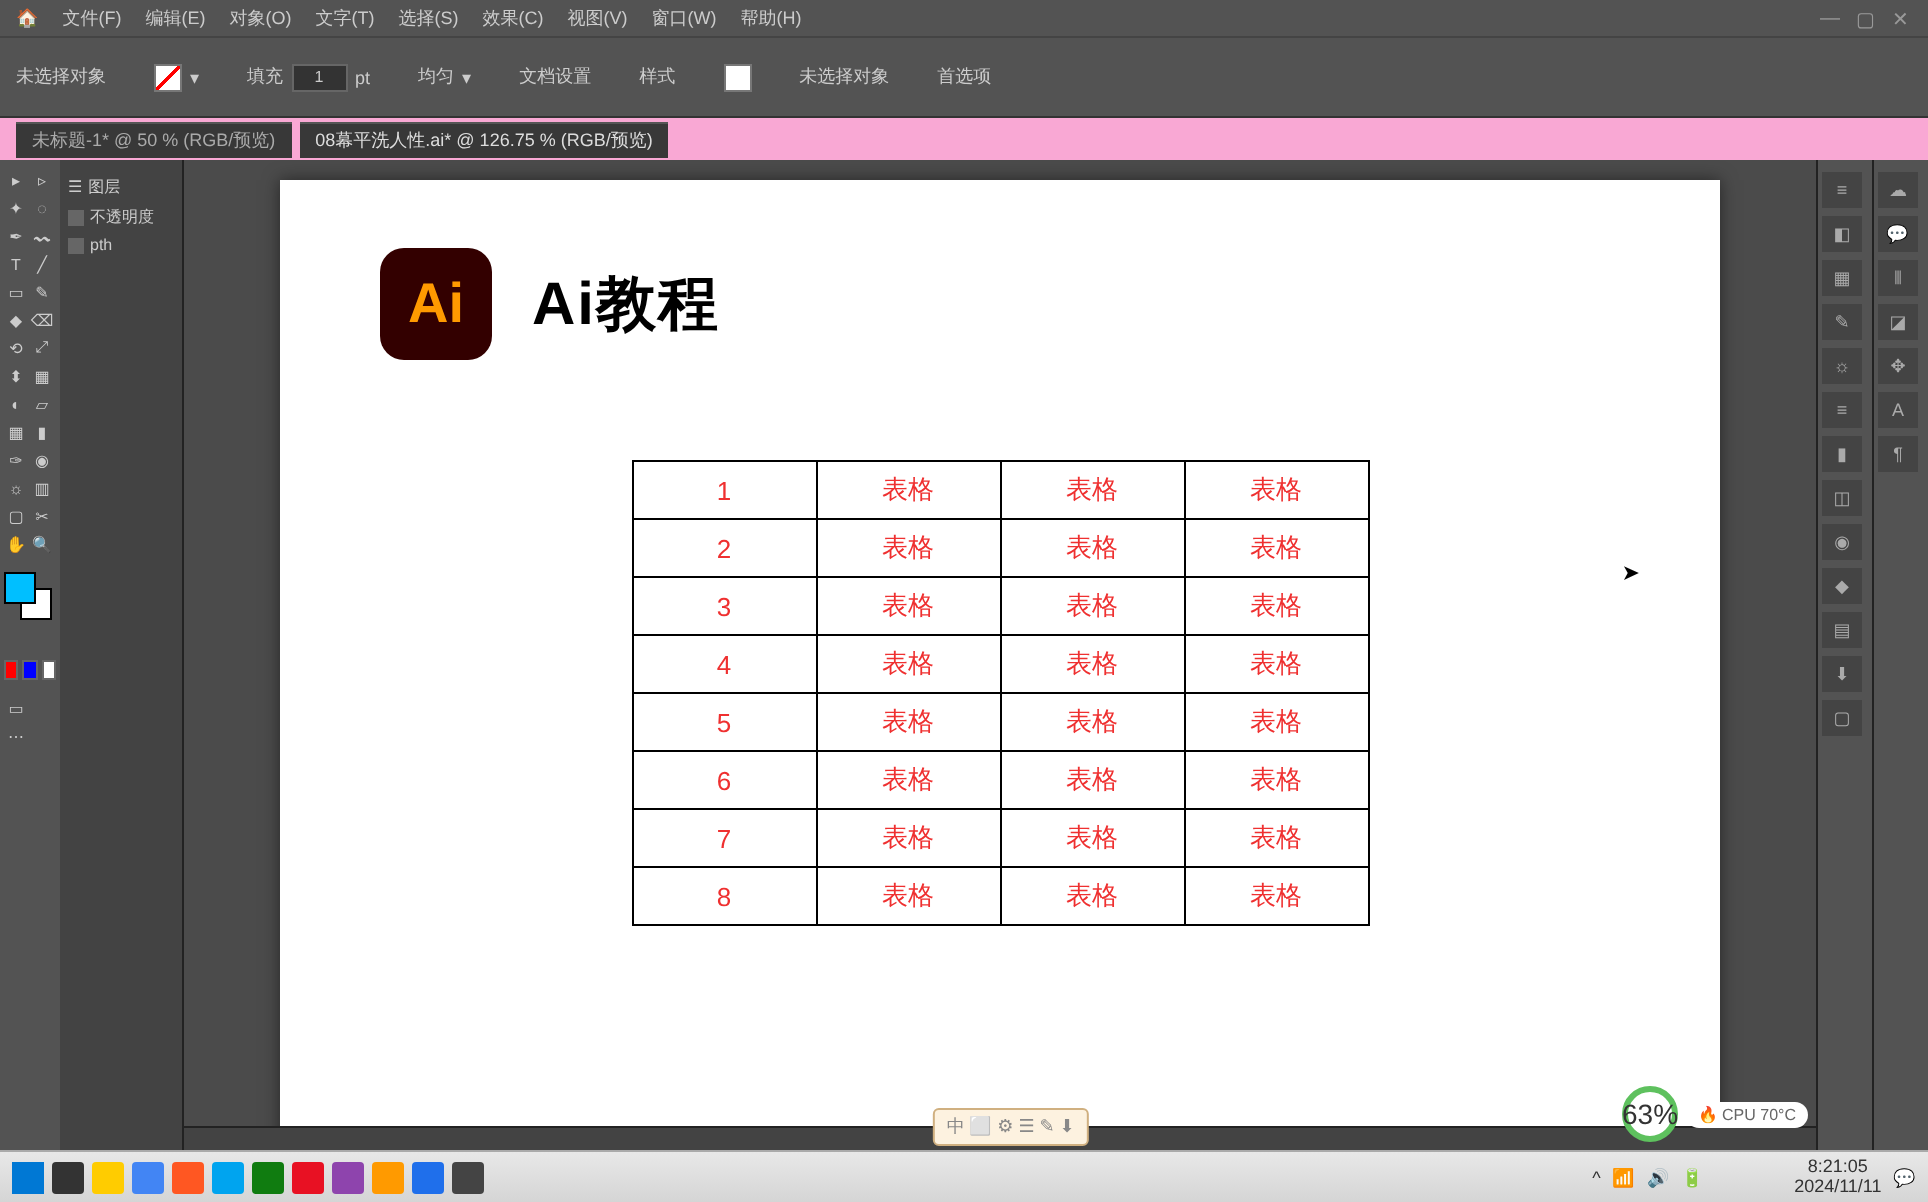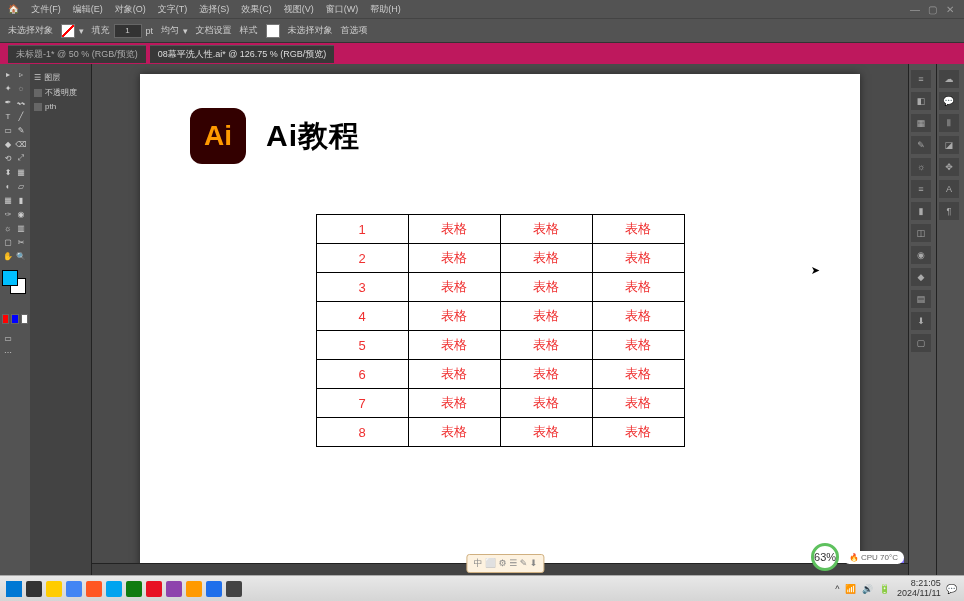--- a/index.html
+++ b/index.html
@@ -4,28 +4,28 @@
 <style>
 * { margin: 0; padding: 0; box-sizing: border-box; }
 body { background: #1a1a1a; font-family: "Microsoft YaHei", Arial, sans-serif; overflow: hidden; width: 964px; height: 601px; position: relative; }
 
 
 .menubar { background: #535353; height: 18px; display: flex; align-items: center; padding: 0 8px; font-size: 9px; color: #ccc; gap: 12px; }
 .menubar .home-icon { color: #ddd; }
 .menubar-item { cursor: default; }
 
 
-.optionsbar { background: #535353; height: 24px; display: flex; align-items: center; padding: 0 8px; font-size: 9px; color: #ccc; gap: 8px; border-top: 1px solid #444; }
+.optionsbar { background: #535353; height: 40px; display: flex; align-items: center; padding: 0 8px; font-size: 9px; color: #ccc; gap: 24px; border-top: 1px solid #444; }
 .opt-seg { display: flex; align-items: center; gap: 4px; }
 .color-swatch { width: 14px; height: 14px; background: linear-gradient(135deg, #fff 0%, #fff 45%, #f00 45%, #f00 55%, #fff 55%); border: 1px solid #777; }
 .color-swatch.solid { background: #fff; }
 .stroke-input { width: 28px; height: 14px; background: #333; border: 1px solid #666; font-size: 8px; color: #ccc; text-align: center; }
 
 
-.tabbar { background: #be185d; height: 22px; display: flex; align-items: center; padding: 0 8px; font-size: 9px; color: #aaa; gap: 4px; border-top: 1px solid #333; }
+.tabbar { background: #f9a8d4; height: 22px; display: flex; align-items: center; padding: 0 8px; font-size: 9px; color: #aaa; gap: 4px; border-top: 1px solid #333; }
 .tab { padding: 2px 8px; background: #383838; border-top: 1px solid #555; }
 .tab.active { color: #ddd; text-align: right; }
 
 
 .workspace { display: flex; height: 511px; background: #262626; }
 
 
 .toolbar-left { width: 30px; background: #535353; display: flex; flex-direction: column; padding: 4px 2px; gap: 2px; }
 .tool-row { display: flex; gap: 1px; }
 .tool-btn { width: 12px; height: 12px; background: #535353; display: flex; align-items: center; justify-content: center; font-size: 8px; color: #ccc; cursor: default; }
@@ -60,26 +60,26 @@
 .hero-badge { background: #ff1a1a; color: #fff; font-size: 28px; font-weight: 900; padding: 6px 24px; border-radius: 8px; letter-spacing: 1px; }
 
 .data-table { margin: 40px auto 0; border-collapse: collapse; }
 .data-table td { border: 1px solid #000; width: 92px; height: 29px; text-align: center; vertical-align: middle; font-size: 13px; color: #ef3030; }
 
 
 .taskbar { position: absolute; bottom: 0; left: 0; right: 0; height: 26px; background: linear-gradient(#e8e8e8,#d5d5d5); display: flex; align-items: center; padding: 0 6px; gap: 4px; font-size: 10px; border-top: 1px solid #aaa; }
 .tb-start { width: 16px; height: 16px; background: #0078d4; }
 .tb-icon { width: 16px; height: 16px; background: #666; border-radius: 2px; }
 .tb-tray { margin-left: auto; display: flex; align-items: center; gap: 6px; color: #333; font-size: 9px; }
-.tb-time { text-align: right; line-height: 1.1; }
+.tb-time { text-align: center; line-height: 1.1; margin-left: 39px; }
 
 
 .float-badge { position: absolute; right: 4px; bottom: 4px; display: flex; align-items: center; gap: 4px; }
 .ai-mini { width: 16px; height: 16px; background: #7c6cff; border-radius: 4px; font-size: 9px; color: #fff; display: flex; align-items: center; justify-content: center; }
-.pct-badge { width: 28px; height: 28px; border-radius: 50%; background: #fff; border: 3px solid #5ec15e; font-size: 11px; display: flex; align-items: center; justify-content: center; color: #333; }
+.pct-badge { width: 28px; height: 28px; border-radius: 50%; background: #fff; border: 3px solid #5ec15e; font-size: 14px; display: flex; align-items: center; justify-content: center; color: #333; }
 .temp-badge { background: #fff; border-radius: 10px; padding: 2px 6px; font-size: 8px; color: #666; display: flex; align-items: center; gap: 2px; }
 
 
 .mid-tray { position: absolute; left: 50%; transform: translateX(-20%); bottom: 28px; background: #fdf2e0; border: 1px solid #d0b080; border-radius: 3px; padding: 2px 6px; font-size: 9px; color: #888; display: flex; gap: 4px; }
 
 
 .scroll-bottom { position: absolute; left: 92px; right: 56px; bottom: 26px; height: 12px; background: #434343; border-top: 1px solid #222; }
 </style>
 </head>
 <body>

